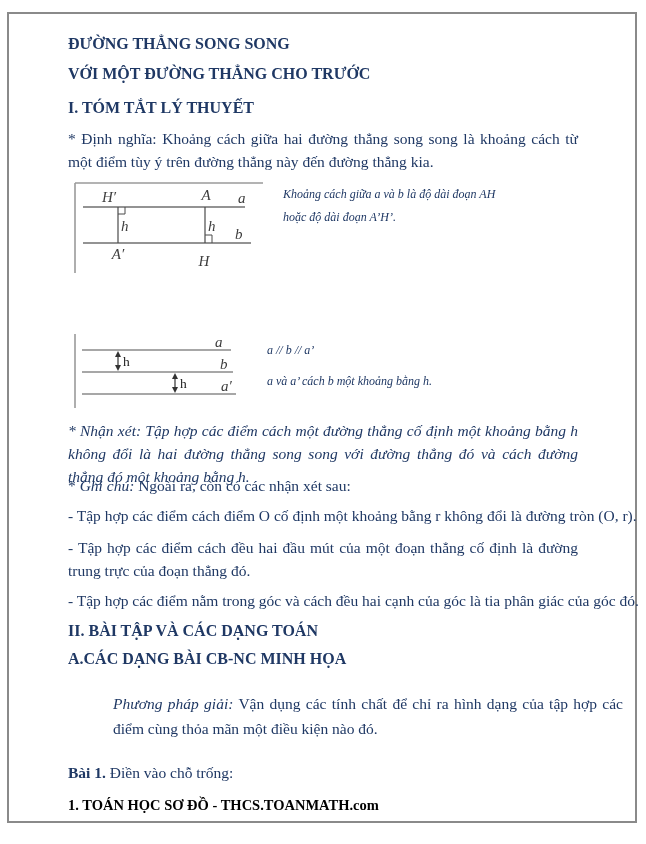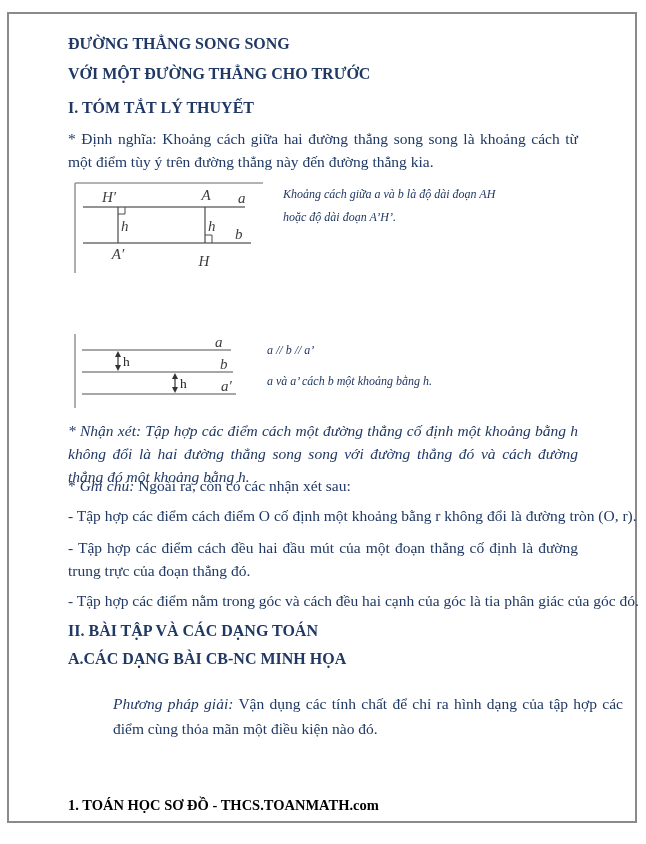--- a/index.html
+++ b/index.html
@@ -103,16 +103,17 @@
 
   <div class="abs para single" style="left:68px; top:504px;">- Tập hợp các điểm cách điểm O cố định một khoảng bằng r không đổi là đường tròn (O, r).</div>
   <div class="abs para" style="left:68px; top:536px;">- Tập hợp các điểm cách đều hai đầu mút của một đoạn thẳng cố định là đường trung trực của đoạn thẳng đó.</div>
   <div class="abs para single" style="left:68px; top:589px;">- Tập hợp các điểm nằm trong góc và cách đều hai cạnh của góc là tia phân giác của góc đó.</div>
 
   <div class="abs heading" style="left:68px; top:619px;">II. BÀI TẬP VÀ CÁC DẠNG TOÁN</div>
   <div class="abs heading" style="left:68px; top:647px;">A.CÁC DẠNG BÀI CB-NC MINH HỌA</div>
 
   <div class="abs para" style="left:68px; top:691px; line-height:25px;margin-left:45px;"><span class="i">Phương pháp giải:</span><span> Vận dụng các tính chất để chỉ ra hình dạng của tập hợp các điểm cùng thỏa mãn một điều kiện nào đó.</span></div>
 
+  <div class="abs para single" style="left:68px; top:761px;"><span class="b">Bài 1.</span><span> Điền vào chỗ trống:</span></div>
 
   <div class="abs footer" style="left:68px; top:797px;">1. TOÁN HỌC SƠ ĐỒ - THCS.TOANMATH.com</div>
 
 </div>
 
 </body></html>

